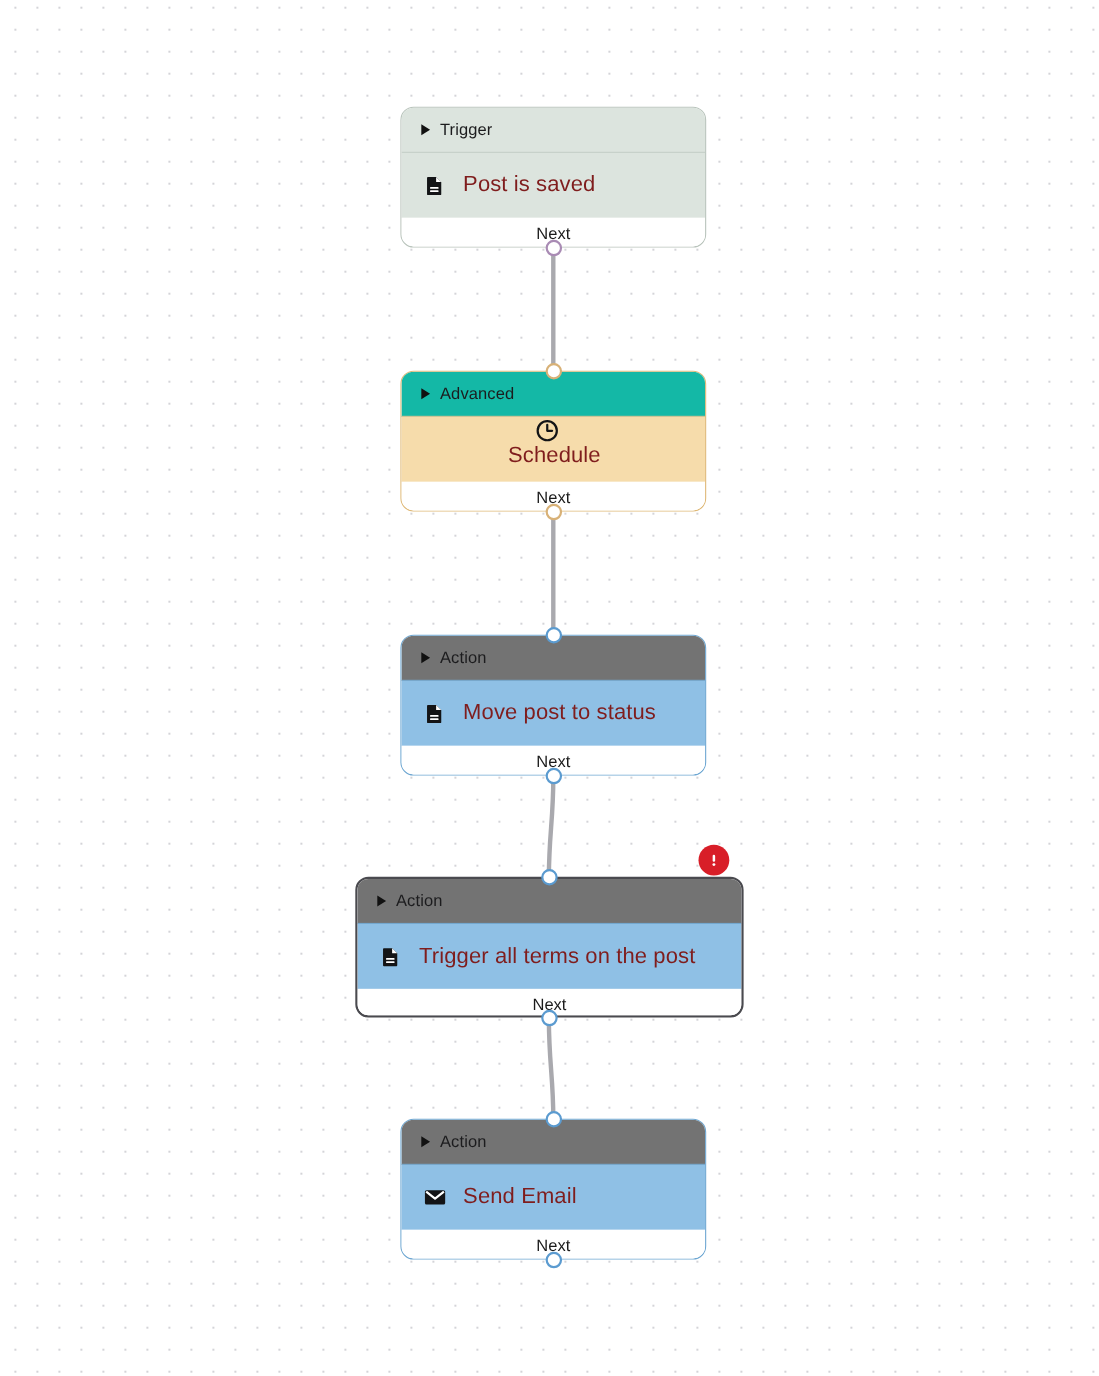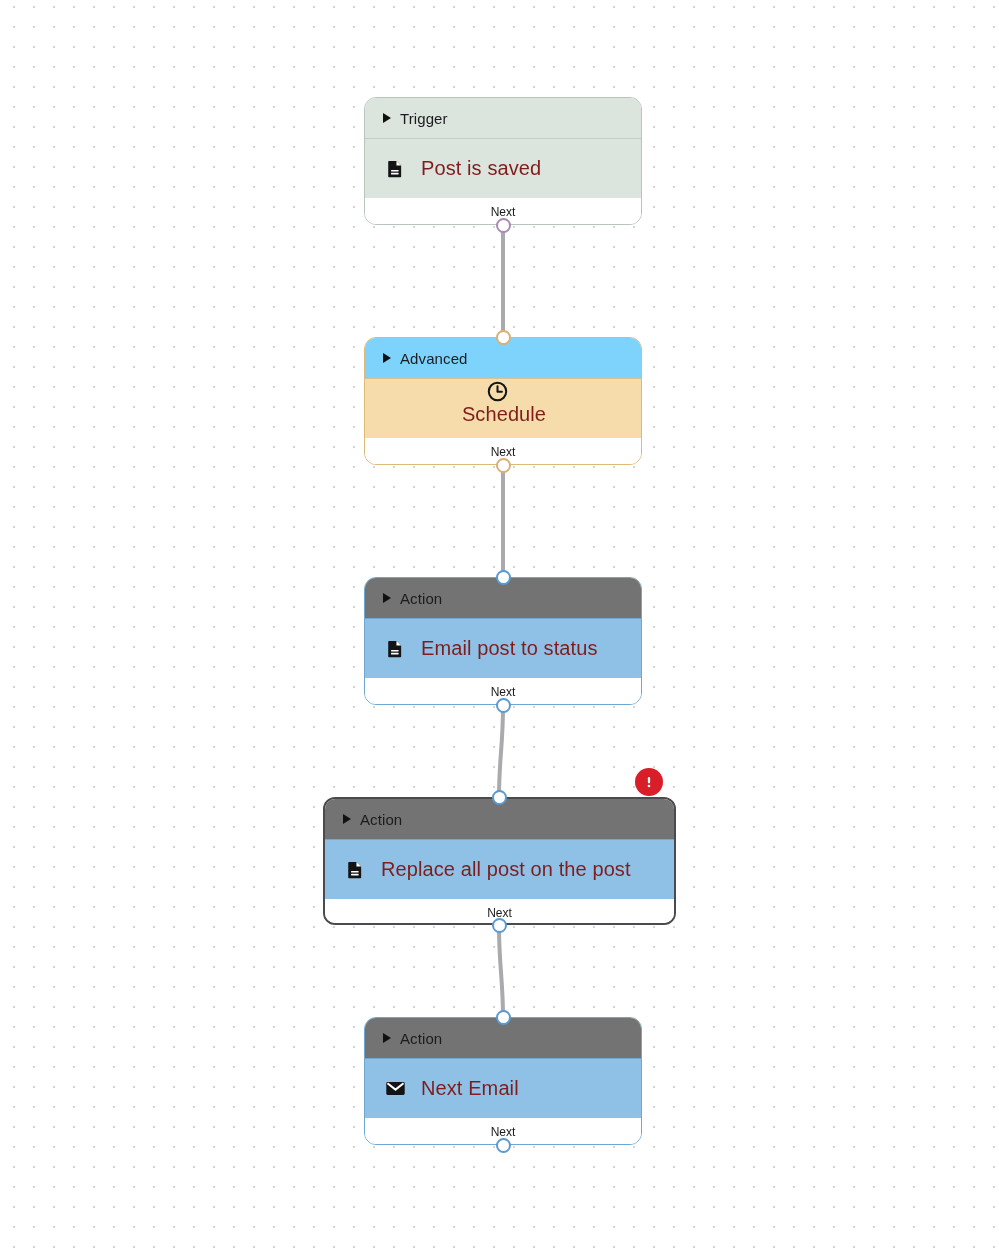--- a/index.html
+++ b/index.html
@@ -87,31 +87,31 @@
     letter-spacing: .1px;
   }
 
   .node-footer {
     box-sizing: border-box;
     height: 28px;
     background: #ffffff;
     display: flex;
     align-items: center;
     justify-content: center;
-    font-size: 12px;
+    font-size: 15px;
     color: #1a1a1a;
   }
 
   
   .node.trigger  { border: 1.6px solid #b9c4bc; }
   .node.trigger .node-header { background: #dce4de; border-bottom: 1.4px solid #c3ccc6; }
   .node.trigger .node-body   { background: #dce4de; }
 
   .node.advanced { border: 1.6px solid #dfb978; }
-  .node.advanced .node-header { background: #7dd3fc; border-bottom: 1.4px solid #dcc193; text-align: right; }
+  .node.advanced .node-header { background: #14b8a6; border-bottom: 1.4px solid #dcc193; text-align: right; }
   .node.advanced .node-body   { background: #f6dcab; flex-direction: column; }
 
   .node.action   { border: 1.6px solid #6ea7d2; }
   .node.action .node-header { background: #737373; border-bottom: 1.4px solid #74a8cf; }
   .node.action .node-body   { background: #8fc0e5; }
 
   .node.selected { border: 2.4px solid #4a4a4f; }
 
   
   .handle {
@@ -204,21 +204,21 @@
         </div>
         <div class="node-body">
           <span class="node-icon">
             <svg width="22" height="22" viewBox="0 0 24 24" aria-hidden="true">
               <path fill="#131416" d="M5.5 3.2h8.1l5.1 5.05V20.2a.9.9 0 0 1-.9.9H5.5a.9.9 0 0 1-.9-.9V4.1a.9.9 0 0 1 .9-.9z"></path>
               <path fill="#ffffff" d="M13.6 3.2l5.1 5.05h-5.1z"></path>
               <rect x="7.6" y="13.0" width="8.4" height="1.75" rx="0.5" fill="#ffffff"></rect>
               <rect x="7.6" y="16.2" width="8.4" height="1.75" rx="0.5" fill="#ffffff"></rect>
             </svg>
           </span>
-          <span class="node-title">Email post to status</span>
+          <span class="node-title">Move post to status</span>
         </div>
         <div class="node-footer">
           <span>Next</span>
         </div>
       </div>
       <div class="handle t-action" style="left: 503px; top: 577px;"></div>
       <div class="handle t-action" style="left: 503px; top: 705px;"></div>
       <div class="node action selected" style="left: 323px; top: 797px; width: 353px; height: 128px;">
         <div class="node-header">
           <span class="caret"></span>
@@ -226,21 +226,21 @@
         </div>
         <div class="node-body">
           <span class="node-icon">
             <svg width="22" height="22" viewBox="0 0 24 24" aria-hidden="true">
               <path fill="#131416" d="M5.5 3.2h8.1l5.1 5.05V20.2a.9.9 0 0 1-.9.9H5.5a.9.9 0 0 1-.9-.9V4.1a.9.9 0 0 1 .9-.9z"></path>
               <path fill="#ffffff" d="M13.6 3.2l5.1 5.05h-5.1z"></path>
               <rect x="7.6" y="13.0" width="8.4" height="1.75" rx="0.5" fill="#ffffff"></rect>
               <rect x="7.6" y="16.2" width="8.4" height="1.75" rx="0.5" fill="#ffffff"></rect>
             </svg>
           </span>
-          <span class="node-title">Replace all post on the post</span>
+          <span class="node-title">Trigger all terms on the post</span>
         </div>
         <div class="node-footer">
           <span>Next</span>
         </div>
       </div>
       <div class="handle t-action" style="left: 499.5px; top: 797px;"></div>
       <div class="handle t-action" style="left: 499.5px; top: 925px;"></div>
       <div class="error-badge" style="left: 635px; top: 768px;">
         <span>
           <svg width="16" height="16" viewBox="0 0 24 24" aria-hidden="true">
@@ -254,21 +254,21 @@
           <span class="caret"></span>
           <span>Action</span>
         </div>
         <div class="node-body">
           <span class="node-icon">
             <svg width="23" height="23" viewBox="0 0 24 24" aria-hidden="true">
               <rect x="2.4" y="5.2" width="19.2" height="13.6" rx="1.5" fill="#131416"></rect>
               <path d="M3.6 6.6 L12 13.2 L20.4 6.6" fill="none" stroke="#ffffff" stroke-width="2.1" stroke-linejoin="round"></path>
             </svg>
           </span>
-          <span class="node-title">Next Email</span>
+          <span class="node-title">Send Email</span>
         </div>
         <div class="node-footer">
           <span>Next</span>
         </div>
       </div>
       <div class="handle t-action" style="left: 503px; top: 1017px;"></div>
       <div class="handle t-action" style="left: 503px; top: 1145px;"></div>
     </div>
 
 </div>

